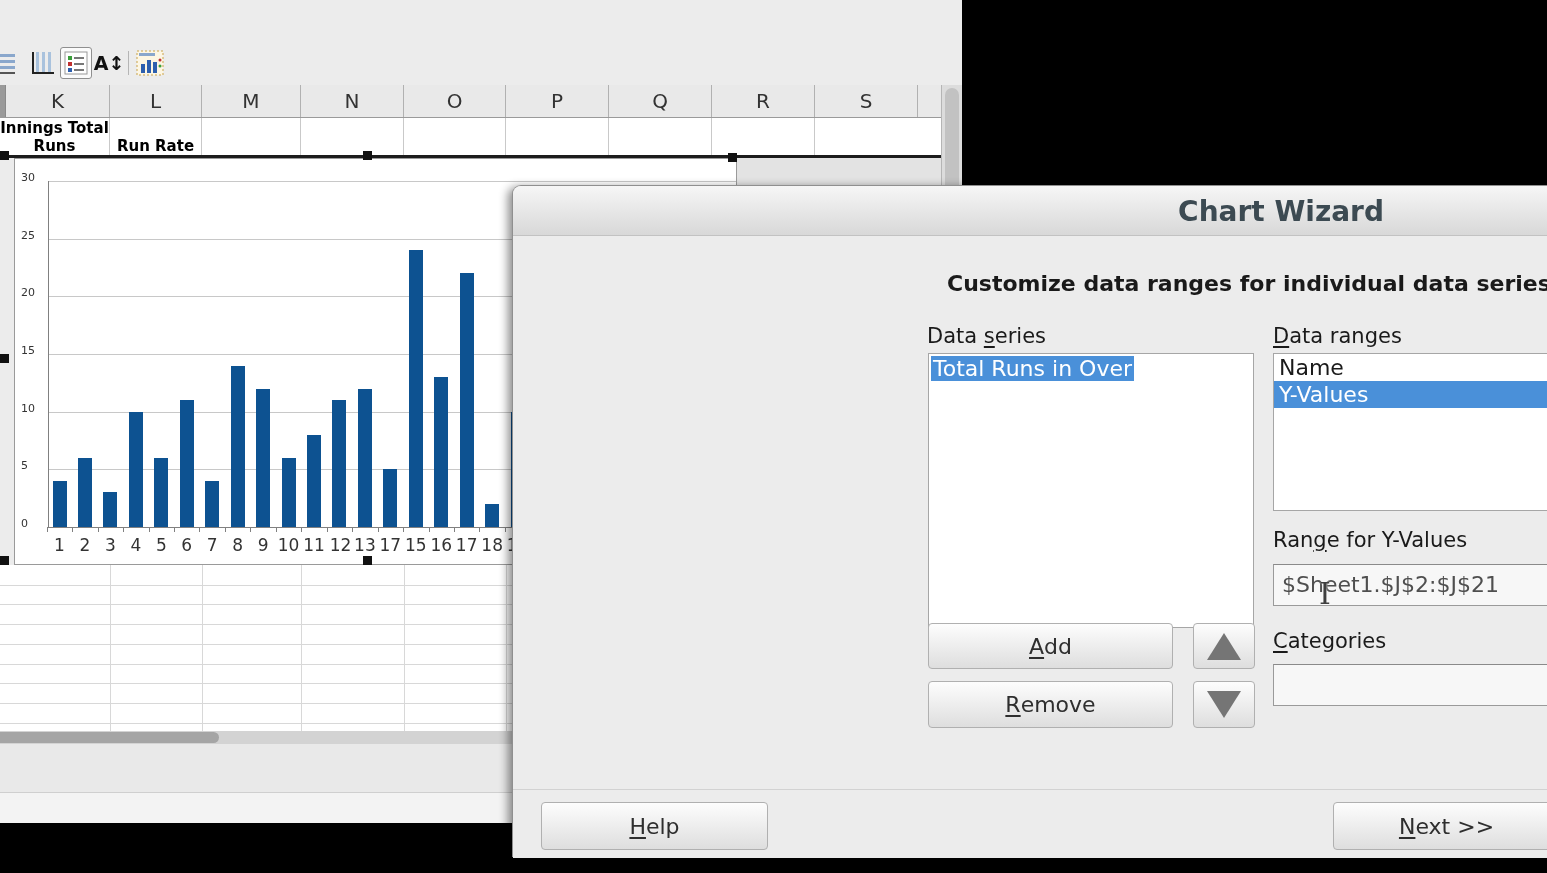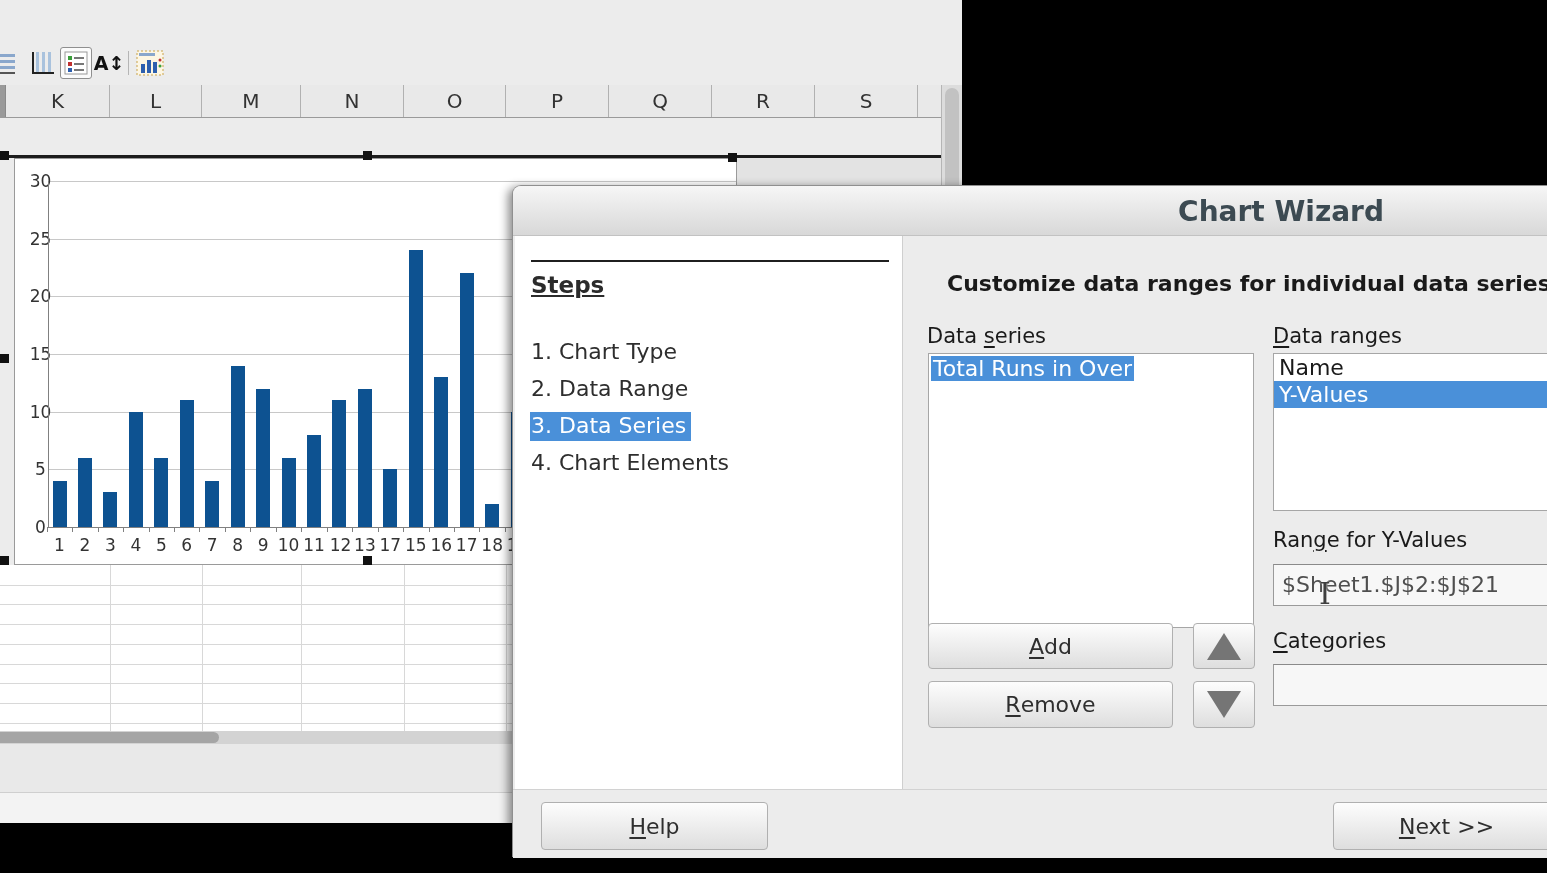--- a/index.html
+++ b/index.html
@@ -29,21 +29,21 @@
   .chart-topline{position:absolute;left:0;top:155px;width:947px;height:3px;background:#1c1c1c;}
   .right-strip{position:absolute;left:737px;top:158px;width:204px;height:27px;background:#e3e3e3;}
 
   
   .chart-object{position:absolute;left:14px;top:158px;width:723px;height:407px;
                 background:#fff;border:1px solid #9a9a9a;}
   #chart-plot{position:absolute;left:0;top:0;width:100%;height:100%;}
   .gridline{position:absolute;height:1px;background:#c8c8c8;}
   .axis-x-line{position:absolute;height:1px;background:#808080;}
   .axis-y-line{position:absolute;width:1px;background:#808080;}
-  .ytick{position:absolute;left:12px;width:27px;text-align:center;font-size:17px;color:#333;height:20px;}
+  .ytick{position:absolute;left:6px;width:27px;text-align:left;font-size:11px;color:#333;height:20px;}
   .bar{position:absolute;}
   .xtick-label{position:absolute;top:376px;width:24px;text-align:center;font-size:17px;color:#333;}
   .xtick-mark{position:absolute;top:368px;width:1px;height:5px;background:#808080;}
 
   .handle{position:absolute;width:9px;height:9px;background:#111;}
 
   
   .cells-below{position:absolute;left:0;top:565px;width:941px;height:166px;background:#fff;overflow:hidden;}
   .grid-hline{position:absolute;left:0;width:100%;height:1px;background:#d8d8d8;}
   .grid-vline{position:absolute;top:0;width:1px;height:100%;background:#d8d8d8;}
@@ -151,20 +151,36 @@
       <div class="col-h" style="width:99px">M</div>
       <div class="col-h" style="width:103px">N</div>
       <div class="col-h" style="width:102px">O</div>
       <div class="col-h" style="width:103px">P</div>
       <div class="col-h" style="width:103px">Q</div>
       <div class="col-h" style="width:103px">R</div>
       <div class="col-h" style="width:103px">S</div>
       <div class="col-h" style="width:23px;border-right:none"></div>
     </div>
 
+    <div class="hdr-row">
+      <div class="hdr-cell" style="width:110px">
+        <span>Innings Total</span>
+        <span>Runs</span>
+      </div>
+      <div class="hdr-cell bottom" style="width:92px">
+        <span>Run Rate</span>
+      </div>
+      <div class="hdr-cell" style="width:99px"></div>
+      <div class="hdr-cell" style="width:103px"></div>
+      <div class="hdr-cell" style="width:102px"></div>
+      <div class="hdr-cell" style="width:103px"></div>
+      <div class="hdr-cell" style="width:103px"></div>
+      <div class="hdr-cell" style="width:103px"></div>
+      <div class="hdr-cell" style="width:103px;border-right:none"></div>
+    </div>
 
     <div class="chart-topline"></div>
     <div class="right-strip"></div>
 
     <div class="chart-object">
       <div id="chart-plot">
           <div class="axis-x-line" style="left: 33px; right: 0px; top: 368px;"></div>
           <div class="ytick" style="top: 358px;">0</div>
           <div class="gridline" style="left: 33px; right: 0px; top: 310.335px;"></div>
           <div class="ytick" style="top: 300.335px;">5</div>
@@ -276,36 +292,20 @@
 
     <div class="status-band1"></div>
     <div class="status-band2"></div>
   </div>
 
   <div class="dialog">
     <div class="dlg-titlebar">
       <div class="dlg-title">Chart Wizard</div>
     </div>
 
-    <div class="steps-panel">
-      <div class="steps-rule"></div>
-      <div class="steps-heading">Steps</div>
-      <div class="step-item" style="top:103px">
-        <span>1. Chart Type</span>
-      </div>
-      <div class="step-item" style="top:140px">
-        <span>2. Data Range</span>
-      </div>
-      <div class="step-item" style="top:177px">
-        <span class="sel">3. Data Series</span>
-      </div>
-      <div class="step-item" style="top:214px">
-        <span>4. Chart Elements</span>
-      </div>
-    </div>
 
     <div class="dlg-heading">Customize data ranges for individual data series</div>
 
     <div class="dlg-label" style="left:414px;top:138px">Data <u>s</u>eries</div>
     <div class="listbox" style="left:415px;top:167px;width:326px;height:275px">
       <span class="lb-item sel-inline">Total Runs in Over</span>
     </div>
 
     <div class="dlg-label" style="left:760px;top:138px"><u>D</u>ata ranges</div>
     <div class="listbox" style="left:760px;top:167px;width:350px;height:158px">

